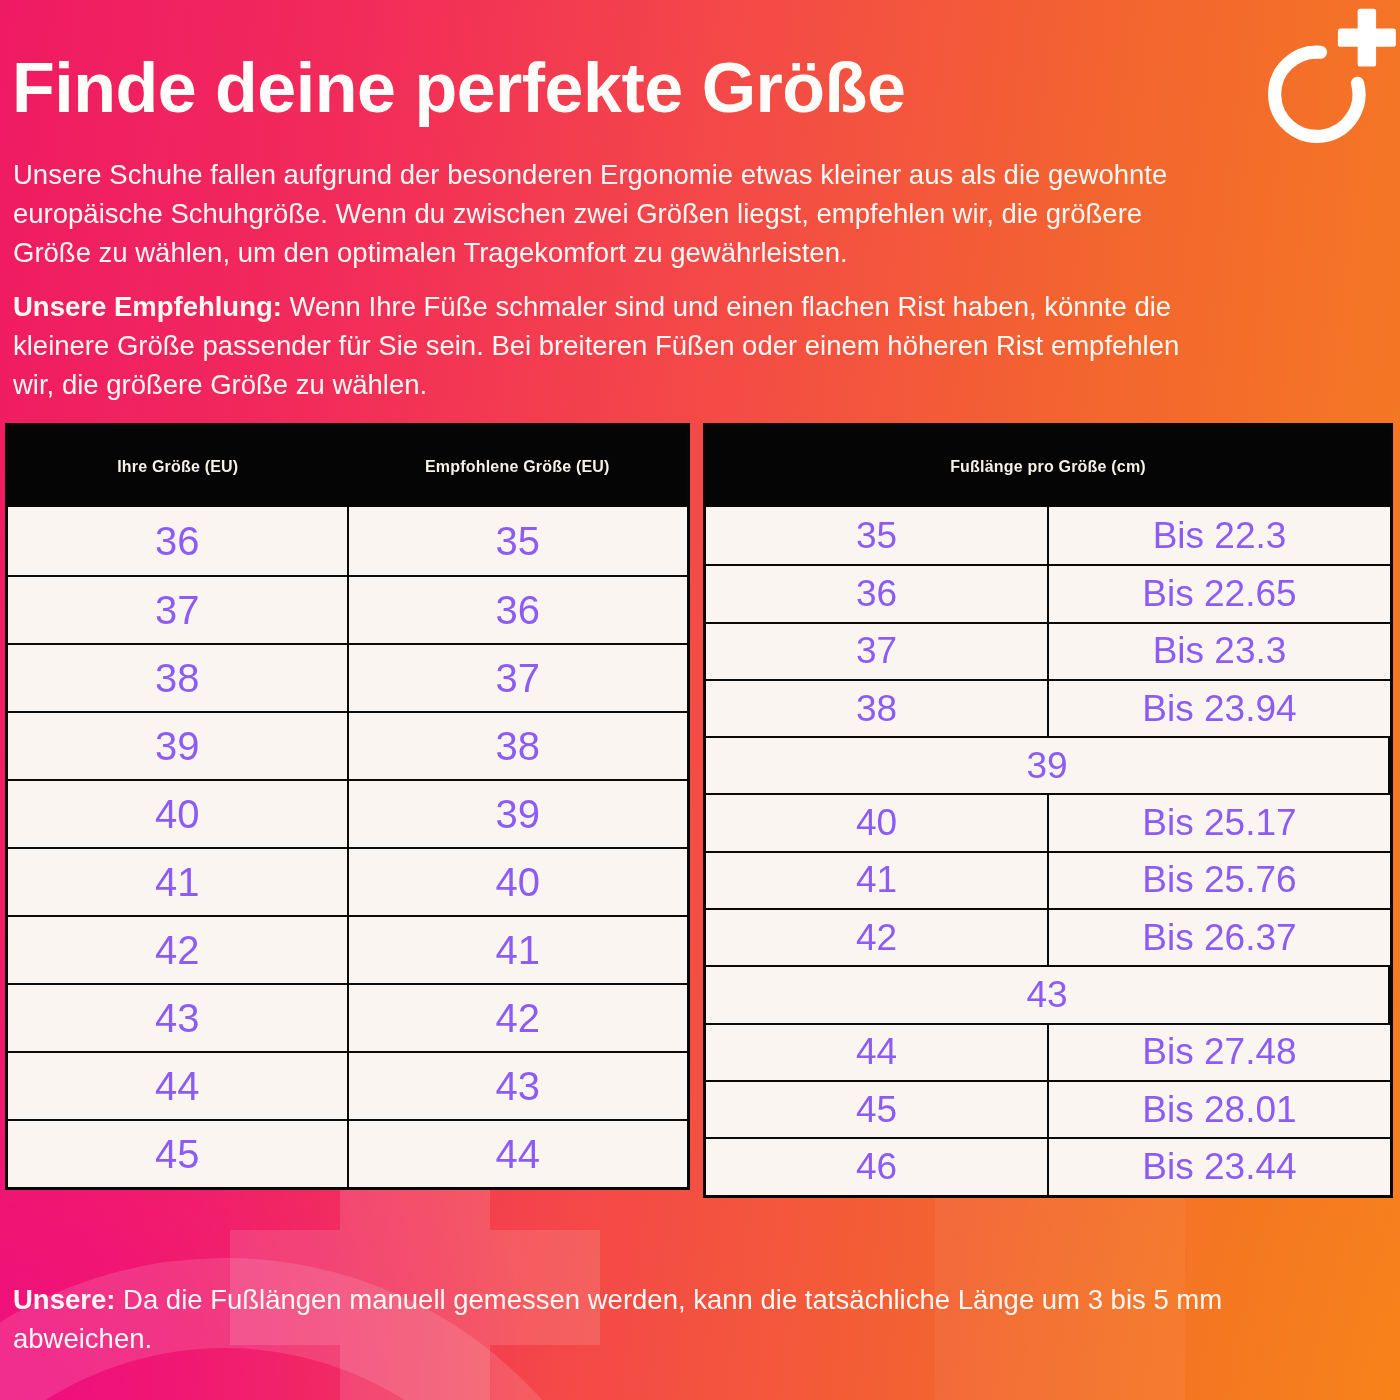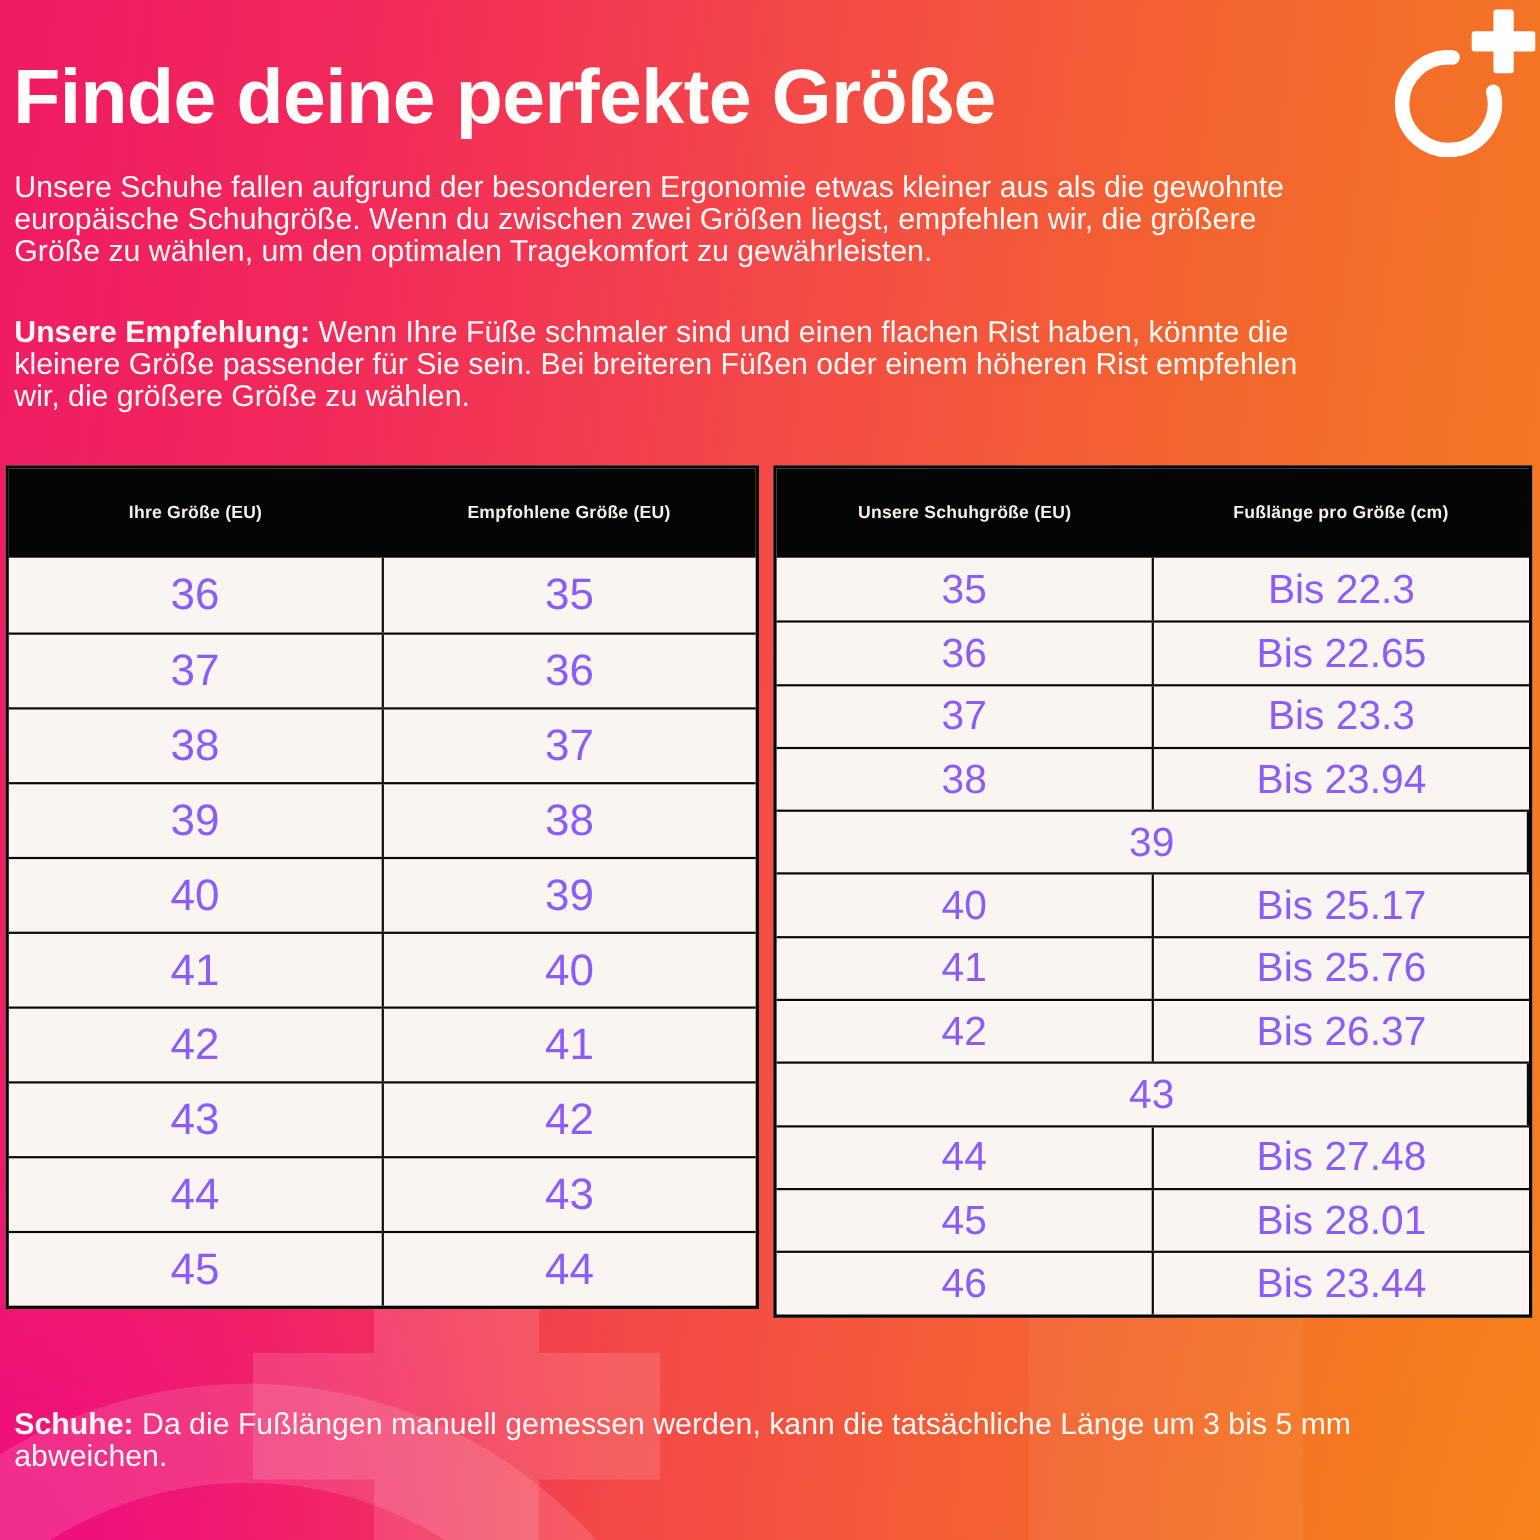--- a/index.html
+++ b/index.html
@@ -18,21 +18,21 @@
     background:rgba(255,255,255,0.13);
     clip-path:polygon(110px 0,260px 0,260px 45px,370px 45px,370px 160px,260px 160px,260px 215px,110px 215px,110px 160px,0 160px,0 45px,110px 45px);}
   .wm-band{position:absolute;left:935px;top:1195px;width:250px;height:205px;
     background:rgba(255,255,255,0.05);}
   
   .title{position:absolute;left:12px;top:52px;font-size:70px;font-weight:bold;
     letter-spacing:-0.5px;color:#fffdf9;line-height:1.05;white-space:nowrap;}
   .logo{position:absolute;top:6px;right:4px;width:132px;height:137px;}
   
   .para{position:absolute;left:13px;width:1382px;color:#fdf8f3;font-size:27.5px;
-    line-height:29px;white-space:pre-line;}
+    line-height:39px;white-space:pre-line;}
   .para b{font-weight:bold;margin-top:48px;}
   .p-intro{top:155px;}
   .p-reco{top:287px;}
   .p-note{top:1280px;}
   
   .tbl{position:absolute;background:#faf5f0;border:3px solid #070707;box-sizing:border-box;}
   .tbl-left{left:5px;top:423px;width:685px;}
   .tbl-right{left:703px;top:423px;width:690px;}
   .thead{display:flex;background:#050505;height:81px;}
   .hcell{flex:1;display:flex;align-items:center;justify-content:center;
@@ -113,21 +113,20 @@
       </div>
       <div class="trow">
         <div class="tcell">45</div>
         <div class="tcell">44</div>
       </div>
     </div>
 </div>
 
 <div class="tbl tbl-right">
   <div class="thead">
-    <div class="hcell">Unsere Schuhgröße (EU)</div>
     <div class="hcell">Fußlänge pro Größe (cm)</div>
   </div>
   <div>
       <div class="trow">
         <div class="tcell">35</div>
         <div class="tcell">Bis 22.3</div>
       </div>
       <div class="trow">
         <div class="tcell">36</div>
         <div class="tcell">Bis 22.65</div>
@@ -166,14 +165,14 @@
         <div class="tcell">45</div>
         <div class="tcell">Bis 28.01</div>
       </div>
       <div class="trow">
         <div class="tcell">46</div>
         <div class="tcell">Bis 23.44</div>
       </div>
     </div>
 </div>
 
-<div class="para p-note"><b>Schuhe:</b><span> Da die Fußlängen manuell gemessen werden, kann die tatsächliche Länge um 3 bis 5 mm
+<div class="para p-note"><b>Unsere:</b><span> Da die Fußlängen manuell gemessen werden, kann die tatsächliche Länge um 3 bis 5 mm
 abweichen.</span></div>
 
 </body></html>

